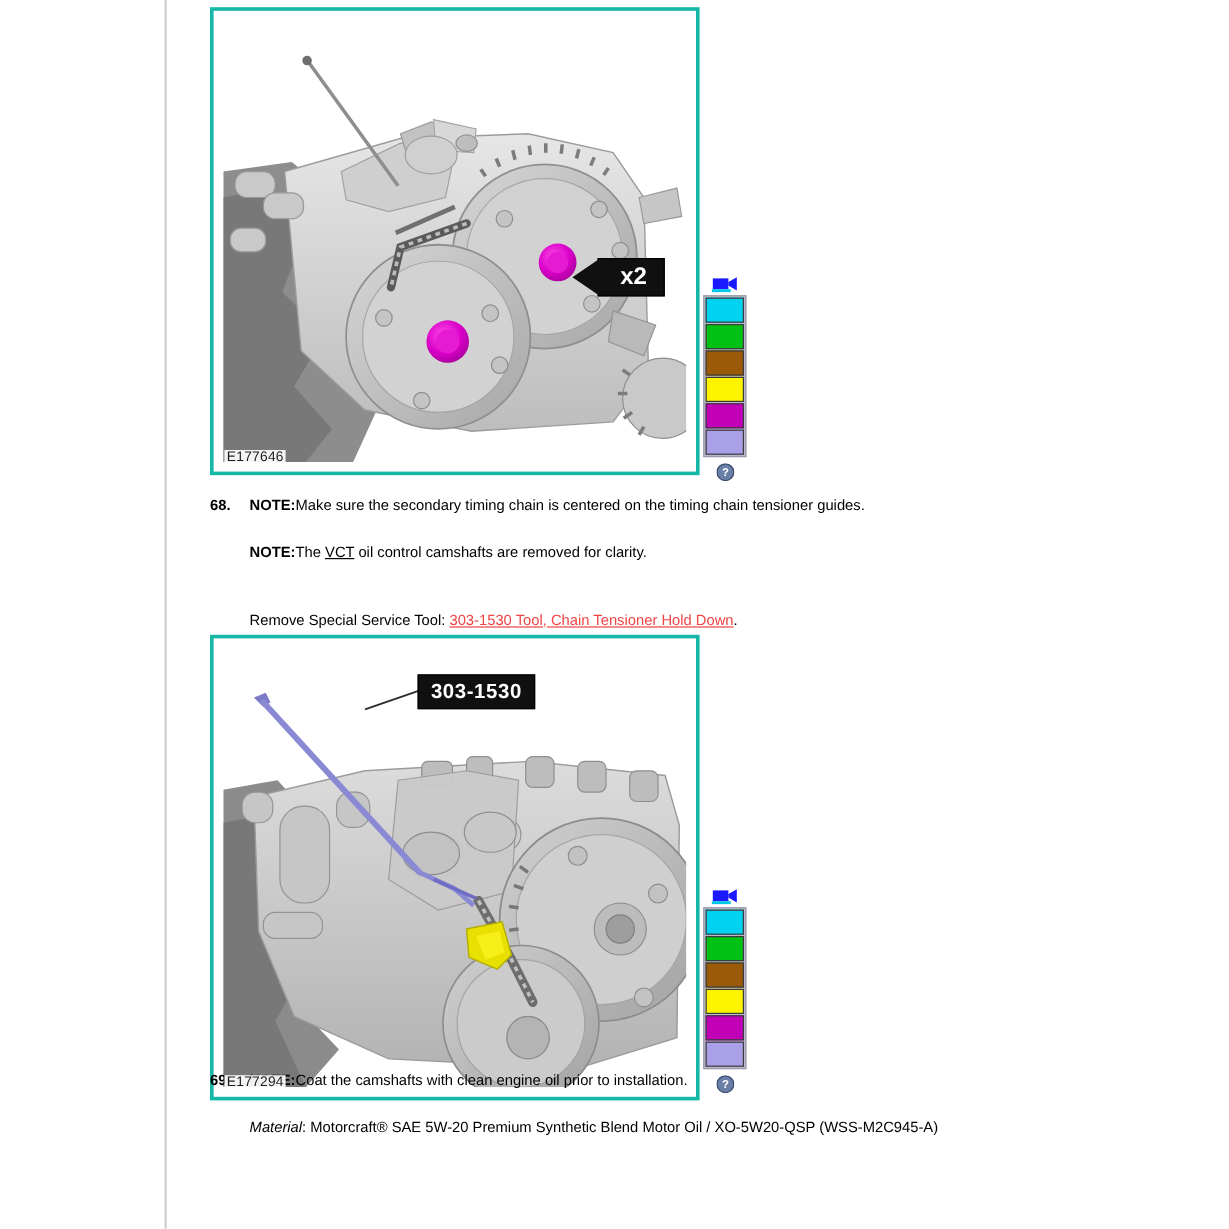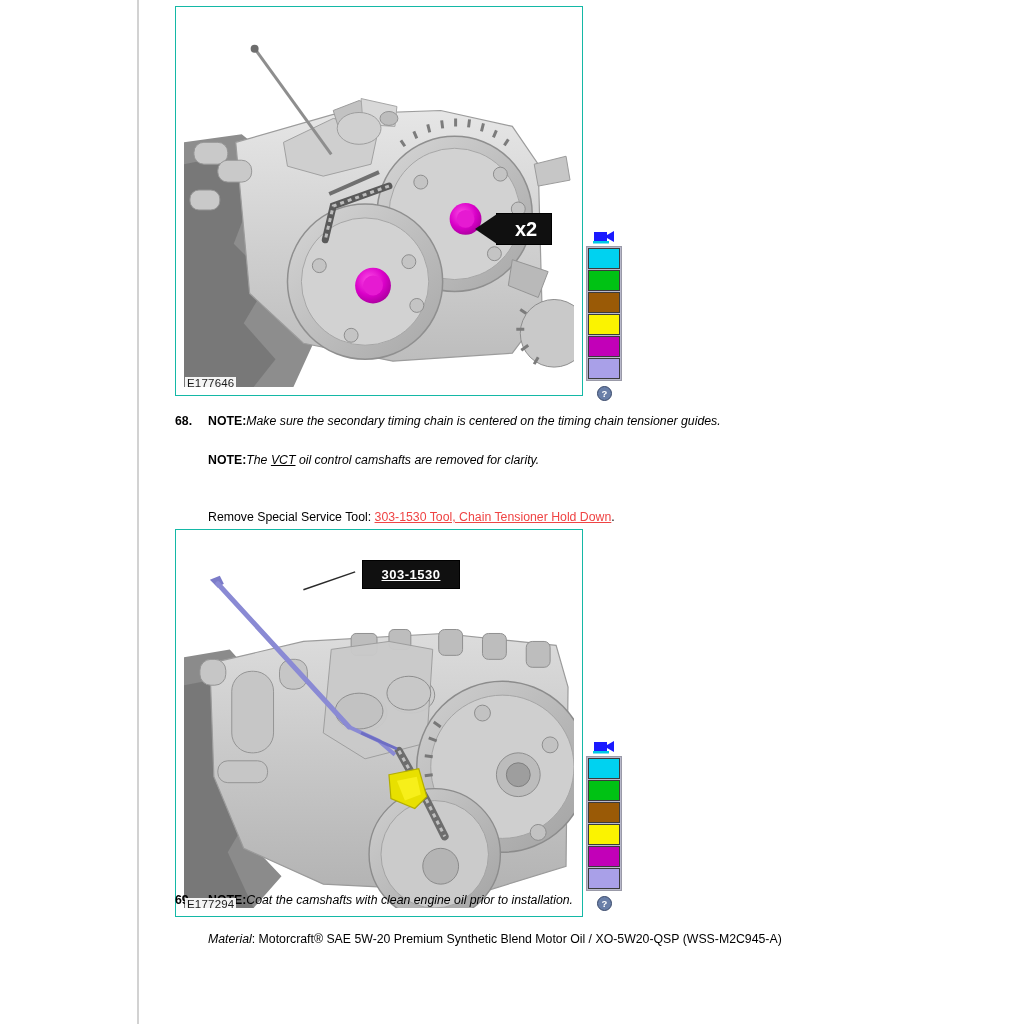--- a/index.html
+++ b/index.html
@@ -24,21 +24,21 @@
     width: 2px;
     height: 1024px;
     background: #d2d2d2;
   }
 
   
   .fig {
     position: absolute;
     left: 175px;
     width: 408px;
-    border: 1px solid #14b8a6;
+    border: 3px solid #14b8a6;
     background: #ffffff;
     box-sizing: border-box;
     overflow: hidden;
   }
   #fig1 { top: 6px;   height: 390px; }
   #fig2 { top: 529px; height: 388px; }
 
   .fig-inner {
     position: absolute;
     left: 8px; right: 8px; top: 8px; bottom: 8px;
@@ -89,25 +89,24 @@
     content: "";
     position: absolute;
     left: -22px; top: 50%;
     transform: translateY(-50%);
     width: 0; height: 0;
     border-top: 15px solid transparent;
     border-bottom: 15px solid transparent;
     border-right: 22px solid #101010;
   }
   #callout-tool {
-    left: 178px; top: 22px;
+    left: 162px; top: 22px;
     width: 96px; height: 27px;
-    font-size: 13px;
+    font-size: 17px;
     letter-spacing: .5px;
-    text-decoration: underline;
   }
 
   
   .palette {
     position: absolute;
     width: 36px;
     z-index: 50;
   }
   #palette1 { left: 586px; top: 228px; }
   #palette2 { left: 586px; top: 738px; }
@@ -165,21 +164,21 @@
     flex: 0 0 33px;
     text-align: left;
     padding-right: 7px;
     font-weight: bold;
     box-sizing: border-box;
   }
   .step-body { flex: 1 1 auto; }
 
   .note-line { margin-bottom: 0; }
   .note-lbl { font-weight: bold; }
-  .note-txt { font-style: italic; }
+  .note-txt { }
   .gap-22 { height: 22px; }
   .gap-16 { height: 17px; }
 
   .abbr { text-decoration: underline; text-align: right; }
 
   .link {
     color: #ef4444;
     text-decoration: underline;
     cursor: pointer;
   }

